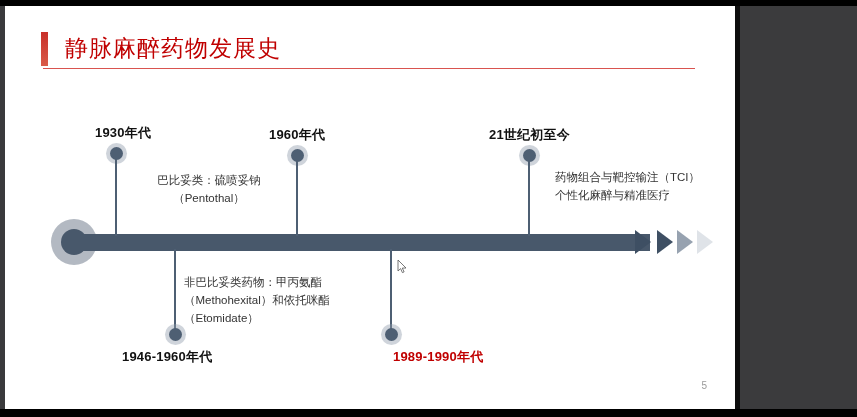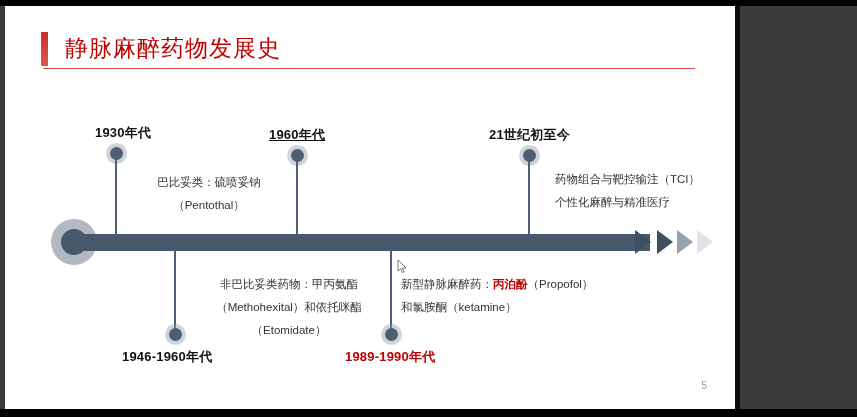--- a/index.html
+++ b/index.html
@@ -146,27 +146,27 @@
   }
 
   .year-label {
     position: absolute;
     font-size: 13px;
     font-weight: bold;
     color: #111111;
     white-space: nowrap;
     letter-spacing: 0.2px;
   }
-  .year-label.red { color: #c00000; }
+  .year-label.red { color: #c00000; margin-left: 48px; }
 
   .desc {
     position: absolute;
     font-size: 11.5px;
     color: #333333;
-    line-height: 23px;
+    line-height: 18px;
     white-space: pre-line;
   }
   .desc .hl { color: #c00000; font-weight: bold; }
 
   
   .page-num {
     position: absolute;
     right: 28px;
     bottom: 18px;
     font-size: 10px;
@@ -222,42 +222,40 @@
     <div class="chev c2"></div>
     <div class="chev c3"></div>
     <div class="chev c4"></div>
 
     <div class="year-label" style="left:90px; top:118px;">1930年代</div>
     <div class="dot" style="left:105px; top:141px;"></div>
     <div class="stem" style="left:110px; top:150px; height:80px;"></div>
     <div class="desc" style="left:124px; top:165px; width:160px; text-align:center;">巴比妥类：硫喷妥钠
 （Pentothal）</div>
 
-    <div class="year-label" style="left:264px; top:120px;text-decoration:underline;">1960年代</div>
+    <div class="year-label" style="left:264px; top:120px;">1960年代</div>
     <div class="dot" style="left:286px; top:143px;"></div>
     <div class="stem" style="left:291px; top:152px; height:78px;"></div>
 
     <div class="year-label" style="left:484px; top:120px;text-align:center;">21世纪初至今</div>
     <div class="dot" style="left:518px; top:143px;"></div>
     <div class="stem" style="left:523px; top:152px; height:78px;"></div>
     <div class="desc" style="left:550px; top:162px; width:190px;">药物组合与靶控输注（TCI）
 个性化麻醉与精准医疗</div>
 
     <div class="stem" style="left:169px; top:243px; height:84px;"></div>
     <div class="dot" style="left:164px; top:322px;"></div>
     <div class="year-label" style="left:117px; top:342px;">1946-1960年代</div>
-    <div class="desc" style="left:179px; top:267px; width:210px;text-align:center;">非巴比妥类药物：甲丙氨酯
+    <div class="desc" style="left:179px; top:267px; width:210px;">非巴比妥类药物：甲丙氨酯
 （Methohexital）和依托咪酯
 （Etomidate）</div>
 
     <div class="stem" style="left:385px; top:243px; height:84px;"></div>
     <div class="dot" style="left:380px; top:322px;"></div>
     <div class="year-label red" style="left:340px; top:342px;">1989-1990年代</div>
-    <div class="desc" style="left:396px; top:267px; width:230px;"><span>新型静脉麻醉药：</span><span class="hl">丙泊酚</span><span>（Propofol）
-和氯胺酮（ketamine）</span></div>
 
     <div class="page-num">5</div>
 
     <div class="cursor">
       <svg width="11" height="14" viewBox="0 0 11 14">
         <path d="M1,0 L1,11 L3.6,8.6 L5.4,12.6 L7.1,11.9 L5.3,8.1 L9,8 Z" fill="#ffffff" stroke="#555555" stroke-width="0.8"></path>
       </svg>
     </div>
 
   </div>

